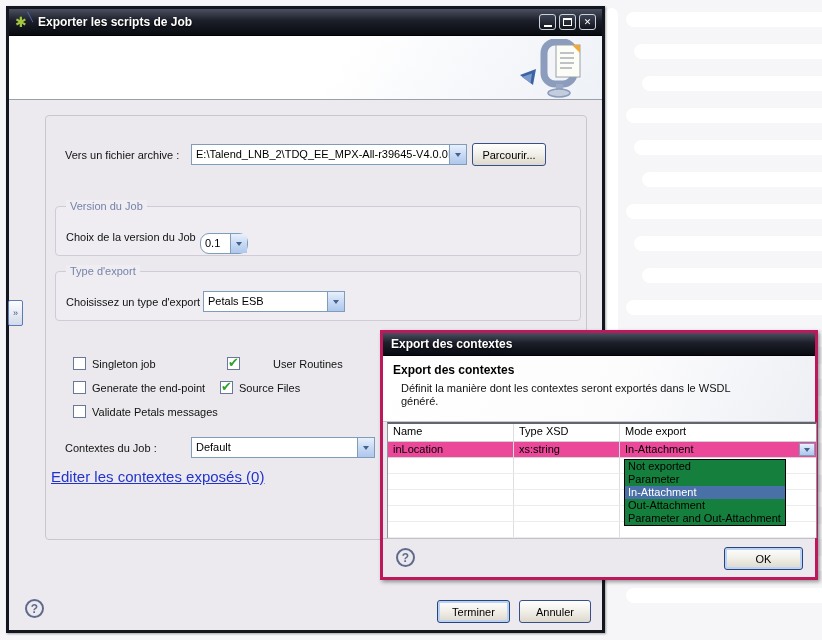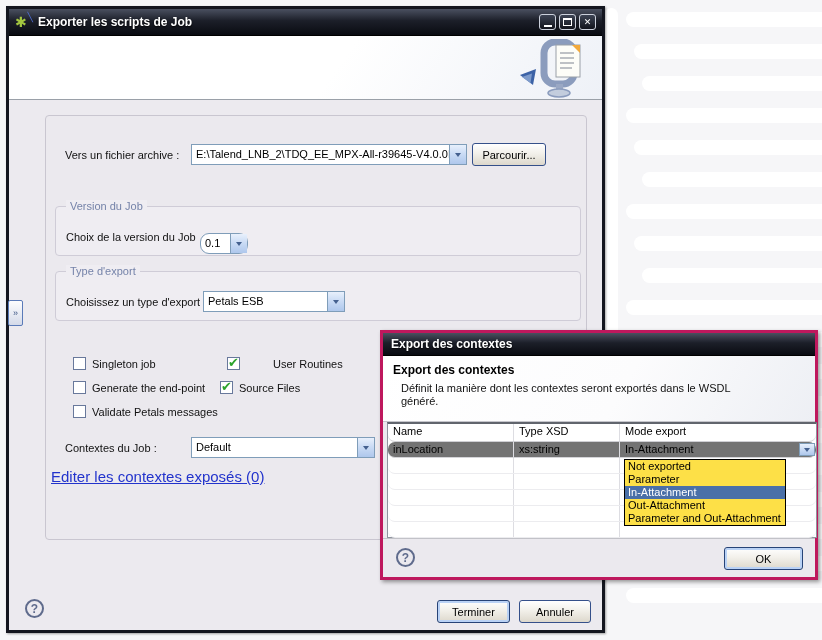--- a/index.html
+++ b/index.html
@@ -68,30 +68,30 @@
   #ctx-dlg { position:absolute; left:380px; top:330px; width:438px; height:250px;
              border:3px solid #be185d; background:#ebe9ee; box-shadow:2px 2px 4px rgba(0,0,0,.4); }
   #ctx-dlg .titlebar { height:23px; padding:0 8px; }
   #ctx-head { position:absolute; left:0; top:23px; width:100%; height:66px;
               background:linear-gradient(120deg,#ffffff 0%,#fcfcfd 55%,#edeff4 100%); border-bottom:1px solid #c6c6cc; }
   #ctx-head .h1 { position:absolute; left:10px; top:7px; font-size:12px; font-weight:bold; color:#000; }
   #ctx-head .desc { position:absolute; left:18px; top:26px; width:340px; font-size:11px; line-height:13px; color:#111; }
 
   #ctx-table { position:absolute; left:4px; top:89px; width:430px; height:116px; background:#fff;
                border:1px solid #8f949e; border-top:2px solid #61656d; font-size:11px; }
-  .trow { display:flex; height:16px;border-radius:7px; }
+  .trow { display:flex; height:16px; }
   .trow.hdr { height:18px; border-bottom:1px solid #cfcfd4; }
   .tc { padding:1px 5px; border-right:1px solid #dddde2; overflow:hidden; white-space:nowrap; }
   .tc.c1 { width:126px; } .tc.c2 { width:106px; } .tc.c3 { flex:1; border-right:none; position:relative; }
-  .trow.data { background:#737373; border-bottom:1px solid #d4d4d8; }
+  .trow.data { background:#ec4899; border-bottom:1px solid #d4d4d8; }
   .trow.empty { border-bottom:1px solid #ececef; }
   .cell-combo-btn { position:absolute; right:1px; top:1px; width:16px; height:13px; border:1px solid #7f9db9;
                     background:linear-gradient(180deg,#e8f0fc,#aec7ec); display:flex; align-items:center; justify-content:center; cursor:pointer; }
 
-  #ctx-drop { position:absolute; left:236px; top:35px; width:162px; border:1px solid #000; background:#fde047; z-index:5; }
+  #ctx-drop { position:absolute; left:236px; top:35px; width:162px; border:1px solid #000; background:#15803d; z-index:5; }
   #ctx-drop .opt { height:13px; line-height:13px; padding:0 3px; font-size:11px; color:#000; cursor:pointer; white-space:nowrap; }
   #ctx-drop .opt.selected { background:#4a70a8; color:#fff; }
 
   #ctx-bar { position:absolute; left:0; bottom:0; width:100%; height:39px; background:#ebe9ee; border-top:1px solid #c2c2c8; }
 </style>
 </head>
 <body>
 
 <div id="stage">
   <div id="bg-stripes">

